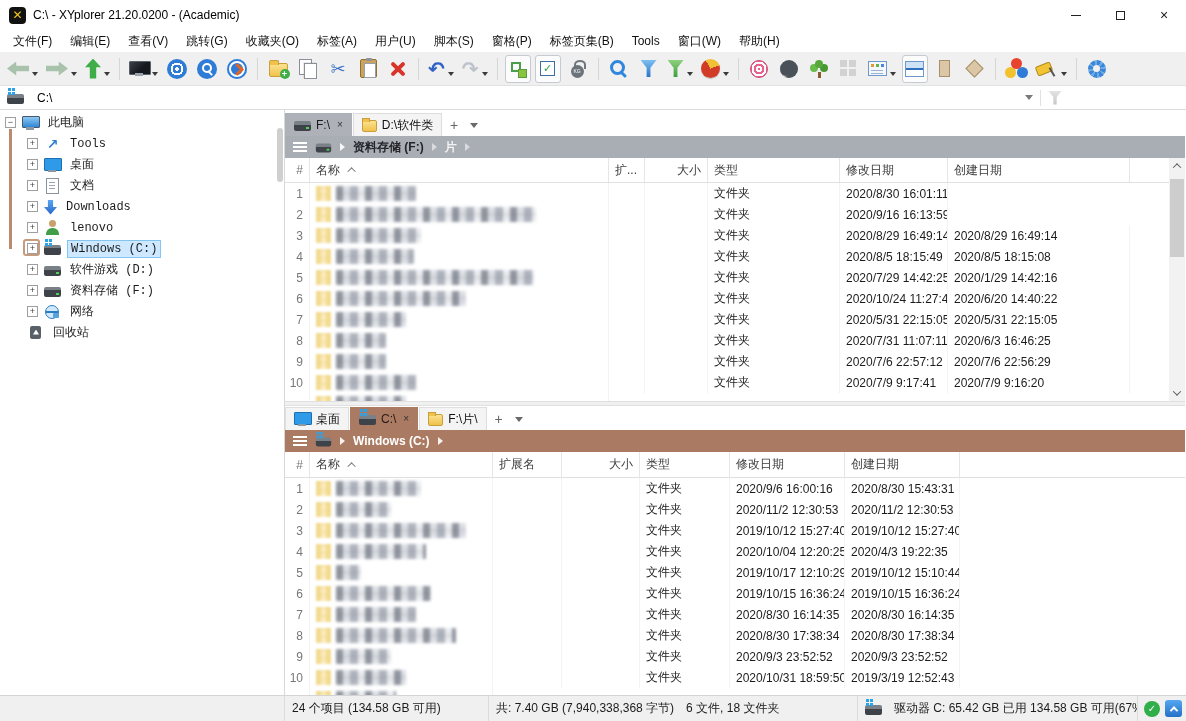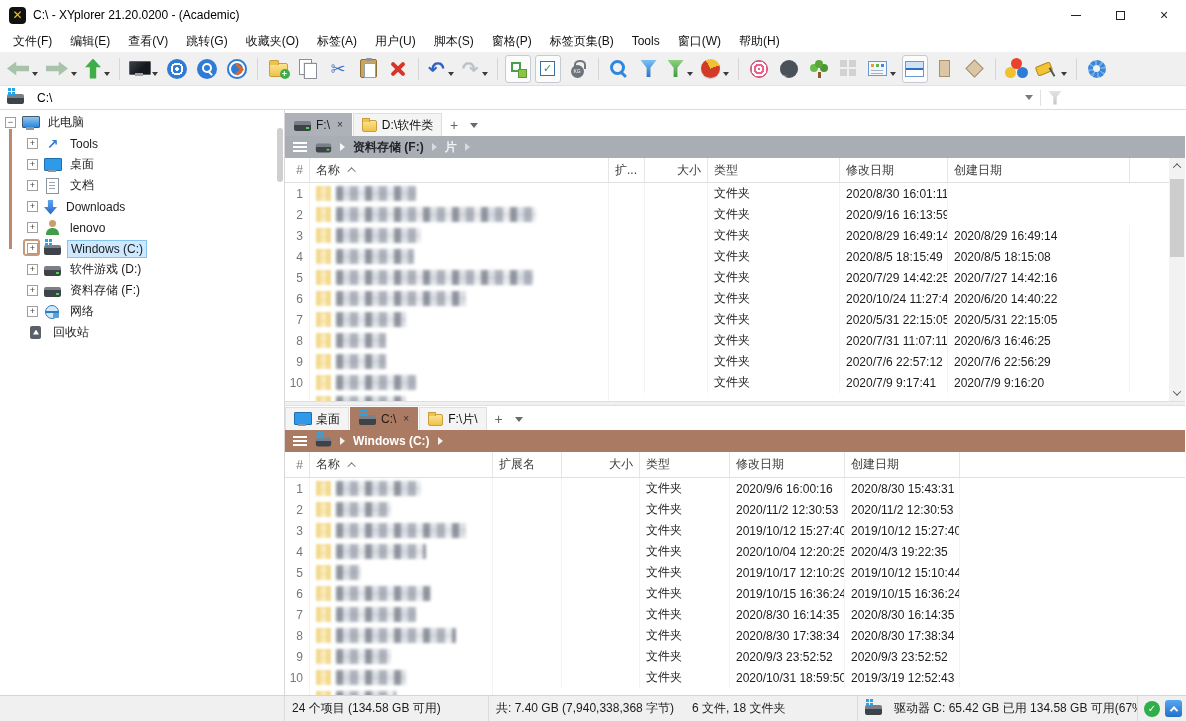--- a/index.html
+++ b/index.html
@@ -103,21 +103,21 @@
   .addr-funnel{width:14px;height:14px;background:linear-gradient(#e3e3e3,#c6c6c6);clip-path:polygon(0 0,100% 0,62% 46%,62% 100%,38% 100%,38% 46%);}
 
   
   .main{display:flex;height:585px;background:#fff;}
   .tree{width:285px;border-right:1px solid #d8d8d8;position:relative;background:#fff;padding-top:2px;overflow:hidden;}
   .trow{height:21px;display:flex;align-items:center;}
   .trow.lv0{padding-left:5px;}
   .trow.lv1{padding-left:27px;}
   .expbox{width:11px;height:11px;border:1px solid #9f9f9f;background:#fff;color:#444;font-size:9px;line-height:8px;text-align:center;margin-right:6px;flex:none;z-index:2;}
   .ticon{width:17px;height:16px;position:relative;margin-right:6px;flex:none;}
-  .tlabel{padding:1px 3px;white-space:nowrap;}
+  .tlabel{padding:1px 3px;white-space:nowrap;font-family:Liberation Mono, monospace;}
   .tlabel.selected{background:#cde8ff;border:1px solid #84c5f0;}
   .pathline{position:absolute;left:9px;top:19px;width:3px;height:120px;background:#b98a6d;z-index:1;}
   .pathbox{position:absolute;left:23px;top:129px;width:17px;height:17px;border:2px solid #c59a7d;border-radius:3px;z-index:1;}
   .treescroll{position:absolute;right:1px;top:18px;width:6px;height:54px;background:#cfcfcf;border-radius:3px;}
 
   
   .i-computer::before{content:"";position:absolute;left:0;top:1px;width:16px;height:10px;background:linear-gradient(#8ec8f2,#2e86d8);border:1px solid #46586a;border-radius:1px;}
   .i-computer::after{content:"";position:absolute;left:4px;top:12px;width:8px;height:3px;background:#8a97a5;}
   .i-desktop::before{content:"";position:absolute;left:0;top:1px;width:16px;height:11px;background:#2e9ae8;border:1px solid #1c6fb0;border-radius:1px;}
   .i-desktop::after{content:"";position:absolute;left:4px;top:13px;width:8px;height:2px;background:#8a97a5;}
@@ -199,21 +199,21 @@
   .sarrow{position:absolute;left:0;width:16px;height:16px;display:flex;align-items:center;justify-content:center;}
   .sarrow.up{top:0;} .sarrow.down{bottom:0;}
   .sarrow i{width:6px;height:6px;border-top:1.5px solid #5a5a5a;border-left:1.5px solid #5a5a5a;}
   .sarrow.up i{transform:rotate(45deg) translate(1px,1px);}
   .sarrow.down i{transform:rotate(225deg) translate(1px,1px);}
   .sthumb{position:absolute;left:1px;top:21px;width:14px;height:78px;background:#cdcdcd;}
 
   
   .statusbar{height:26px;background:#f0f0f0;border-top:1px solid #d4d4d4;display:flex;align-items:center;}
   .scell{height:26px;display:flex;align-items:center;padding:0 7px;border-right:1px solid #dcdcdc;white-space:nowrap;overflow:hidden;}
-  .scell.s1{width:285px;} .scell.s2{width:204px;} .scell.s3{width:369px;gap:18px;} .scell.s4{width:280px;gap:6px;}
+  .scell.s1{width:285px;} .scell.s2{width:204px;} .scell.s3{width:369px;gap:12px;} .scell.s4{width:280px;gap:6px;}
   .sbtns{display:flex;align-items:center;gap:5px;padding:0 4px;margin-left:auto;}
   .okcheck{width:16px;height:16px;border-radius:50%;background:#2fae4a;color:#fff;font-size:10px;line-height:16px;text-align:center;font-weight:bold;}
   .upbtn{width:17px;height:17px;border-radius:3px;background:linear-gradient(#55a7f0,#2470c8);display:flex;align-items:center;justify-content:center;}
   .upbtn i{width:6px;height:6px;border-top:2px solid #fff;border-left:2px solid #fff;transform:rotate(45deg) translate(1px,1px);}
 </style>
 </head>
 <body>
 
 <div class="win">
 
@@ -591,21 +591,21 @@
             <div class="lrow">
               <div class="cell c-num">5</div>
               <div class="cell c-name">
                 <span class="blur-folder"></span>
                 <span class="blur-name" style="width: 198px;"></span>
               </div>
               <div class="cell c-ext"></div>
               <div class="cell c-size"></div>
               <div class="cell c-type">文件夹</div>
               <div class="cell c-mod">2020/7/29 14:42:25</div>
-              <div class="cell c-cre">2020/7/27 14:42:16</div>
+              <div class="cell c-cre">2020/1/29 14:42:16</div>
             </div>
             <div class="lrow">
               <div class="cell c-num">6</div>
               <div class="cell c-name">
                 <span class="blur-folder"></span>
                 <span class="blur-name" style="width: 130px;"></span>
               </div>
               <div class="cell c-ext"></div>
               <div class="cell c-size"></div>
               <div class="cell c-type">文件夹</div>

